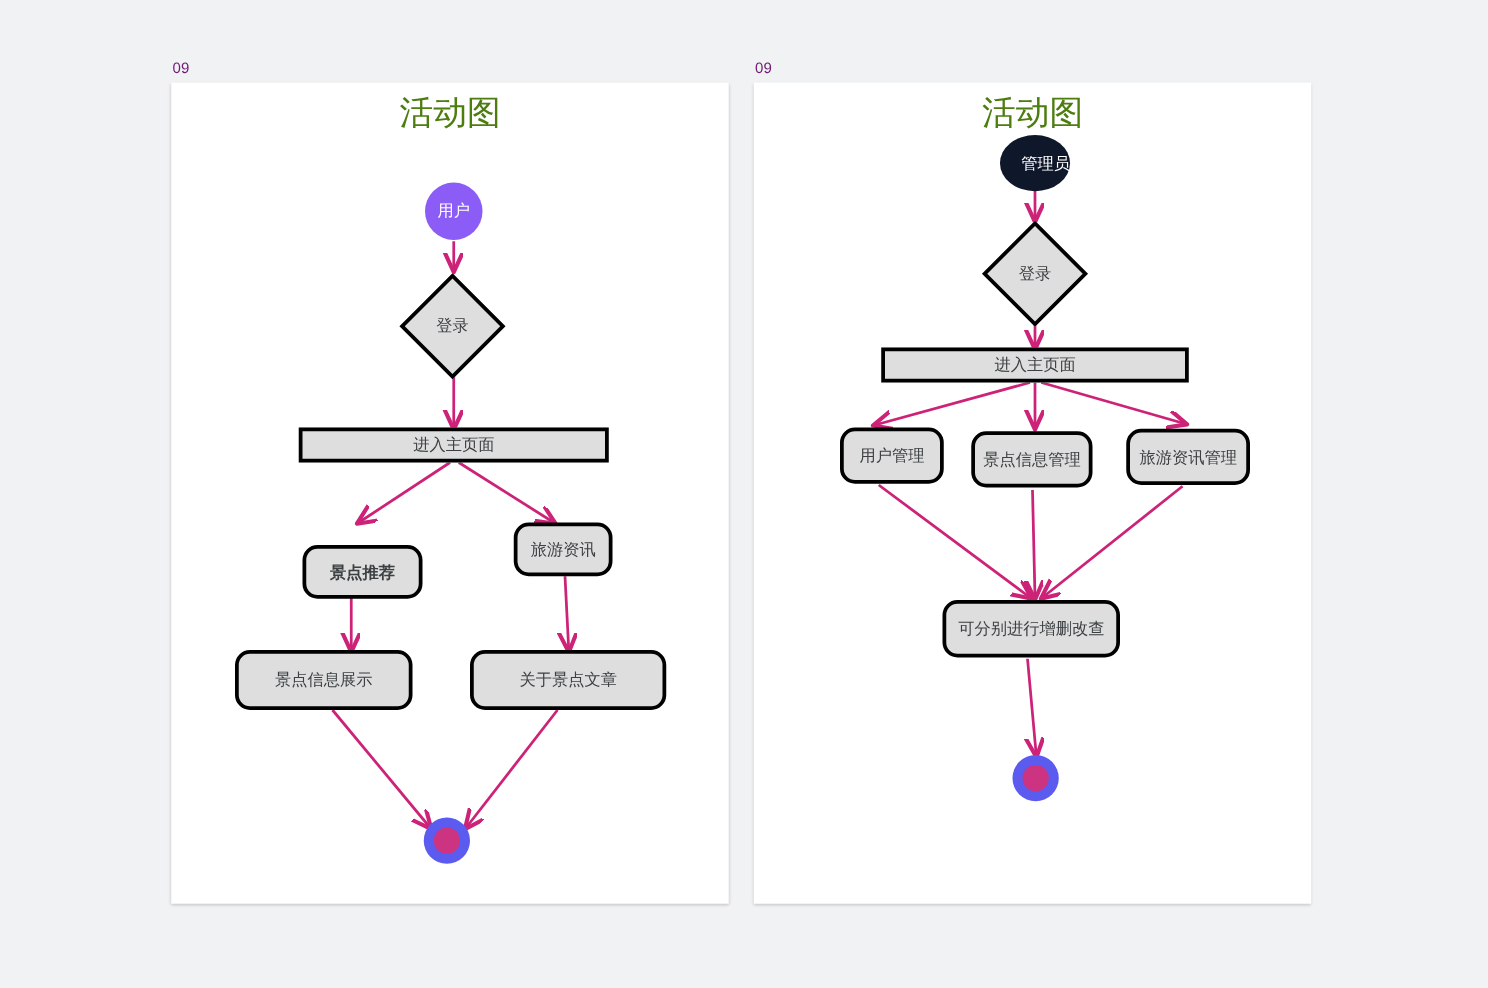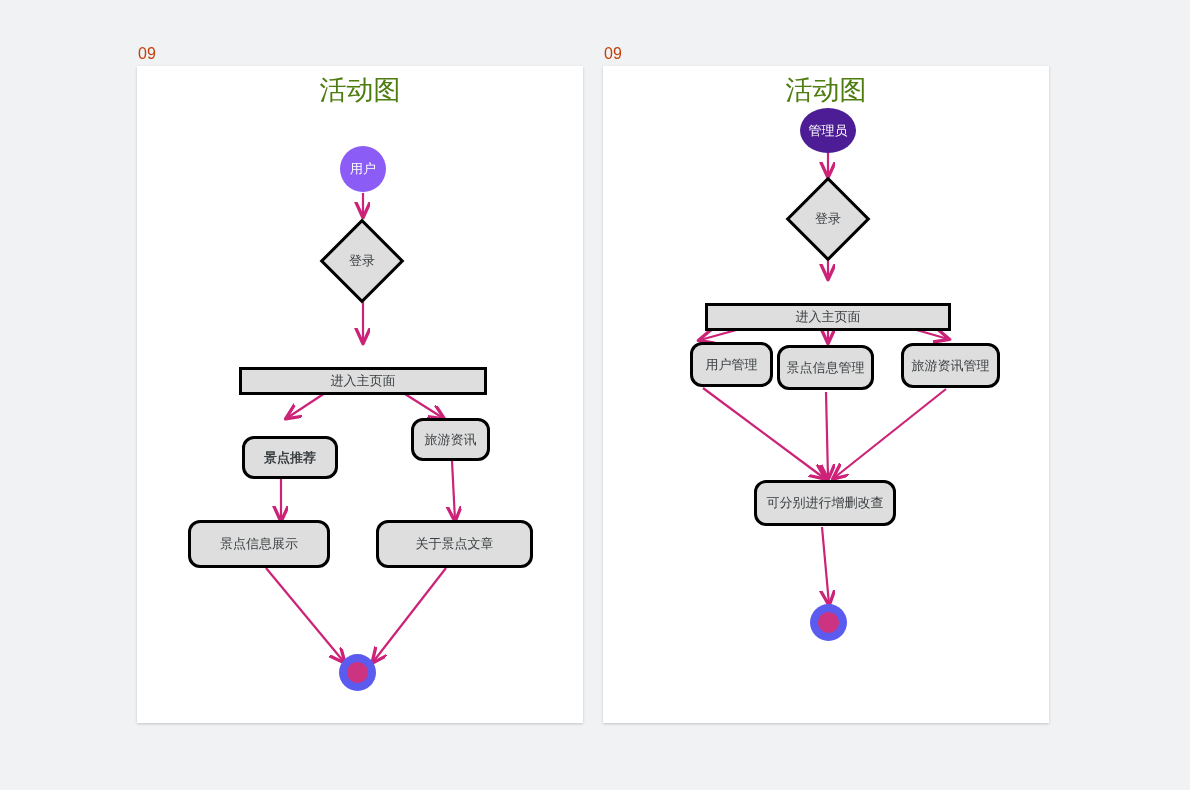--- a/index.html
+++ b/index.html
@@ -23,22 +23,22 @@
   .panel {
     position: absolute;
     background: #ffffff;
     box-shadow: 0 1px 3px rgba(0,0,0,0.12), 0 1px 2px rgba(0,0,0,0.08);
   }
   .panel-left  { left: 137px; top: 66px; width: 446px; height: 657px; }
   .panel-right { left: 603px; top: 66px; width: 446px; height: 657px; }
 
   .slide-num {
     position: absolute;
-    font-size: 16px;
-    color: #c2410c;
+    font-size: 12px;
+    color: #701a75;
     letter-spacing: 0.2px;
     line-height: 14px;
   }
   .slide-num-left  { left: 138px; top: 47px; }
   .slide-num-right { left: 604px; top: 47px; }
 
   .diagram-title {
     position: absolute;
     font-size: 27px;
     color: #4d7c0f;
@@ -71,21 +71,20 @@
     font-size: 13px;
     transform: rotate(45deg);
   }
   .node-decision > span { transform: rotate(-45deg); display: block; }
 
   .node-bar {
     background: #dedede;
     border: 3px solid #000000;
     color: #3c4043;
     font-size: 13px;
-    margin-top: 25px;
   }
   .node-round {
     background: #dedede;
     border: 3px solid #000000;
     border-radius: 12px;
     color: #3c4043;
     font-size: 13px;
   }
   .node-end {
     border-radius: 50%;
@@ -199,33 +198,33 @@
       <path d="M703,388 L824,478"></path>
 
       <path d="M826,392 L828,478"></path>
 
       <path d="M946,389 L834,478"></path>
 
       <path d="M822,527 L829,604"></path>
     </g>
   </svg>
 
-  <div class="node node-start" style="left:800px; top:108px; width:56px; height:45px; border-radius:50%; background:#4c1d95;">
+  <div class="node node-start" style="left:800px; top:108px; width:56px; height:45px; border-radius:50%; background:#0f172a;justify-content:flex-end;">
     <span>管理员</span>
   </div>
 
   <div class="node node-decision" style="left:798px; top:189px; width:60px; height:60px;">
     <span>登录</span>
   </div>
 
   <div class="node node-bar" style="left:705px; top:278px; width:246px; height:28px;">
     <span>进入主页面</span>
   </div>
 
-  <div class="node node-round" style="left:690px; top:342px; width:83px; height:45px;">
+  <div class="node node-round" style="left:672px; top:342px; width:83px; height:45px;">
     <span>用户管理</span>
   </div>
 
   <div class="node node-round" style="left:777px; top:345px; width:97px; height:45px;">
     <span>景点信息管理</span>
   </div>
 
   <div class="node node-round" style="left:901px; top:343px; width:99px; height:45px;">
     <span>旅游资讯管理</span>
   </div>

